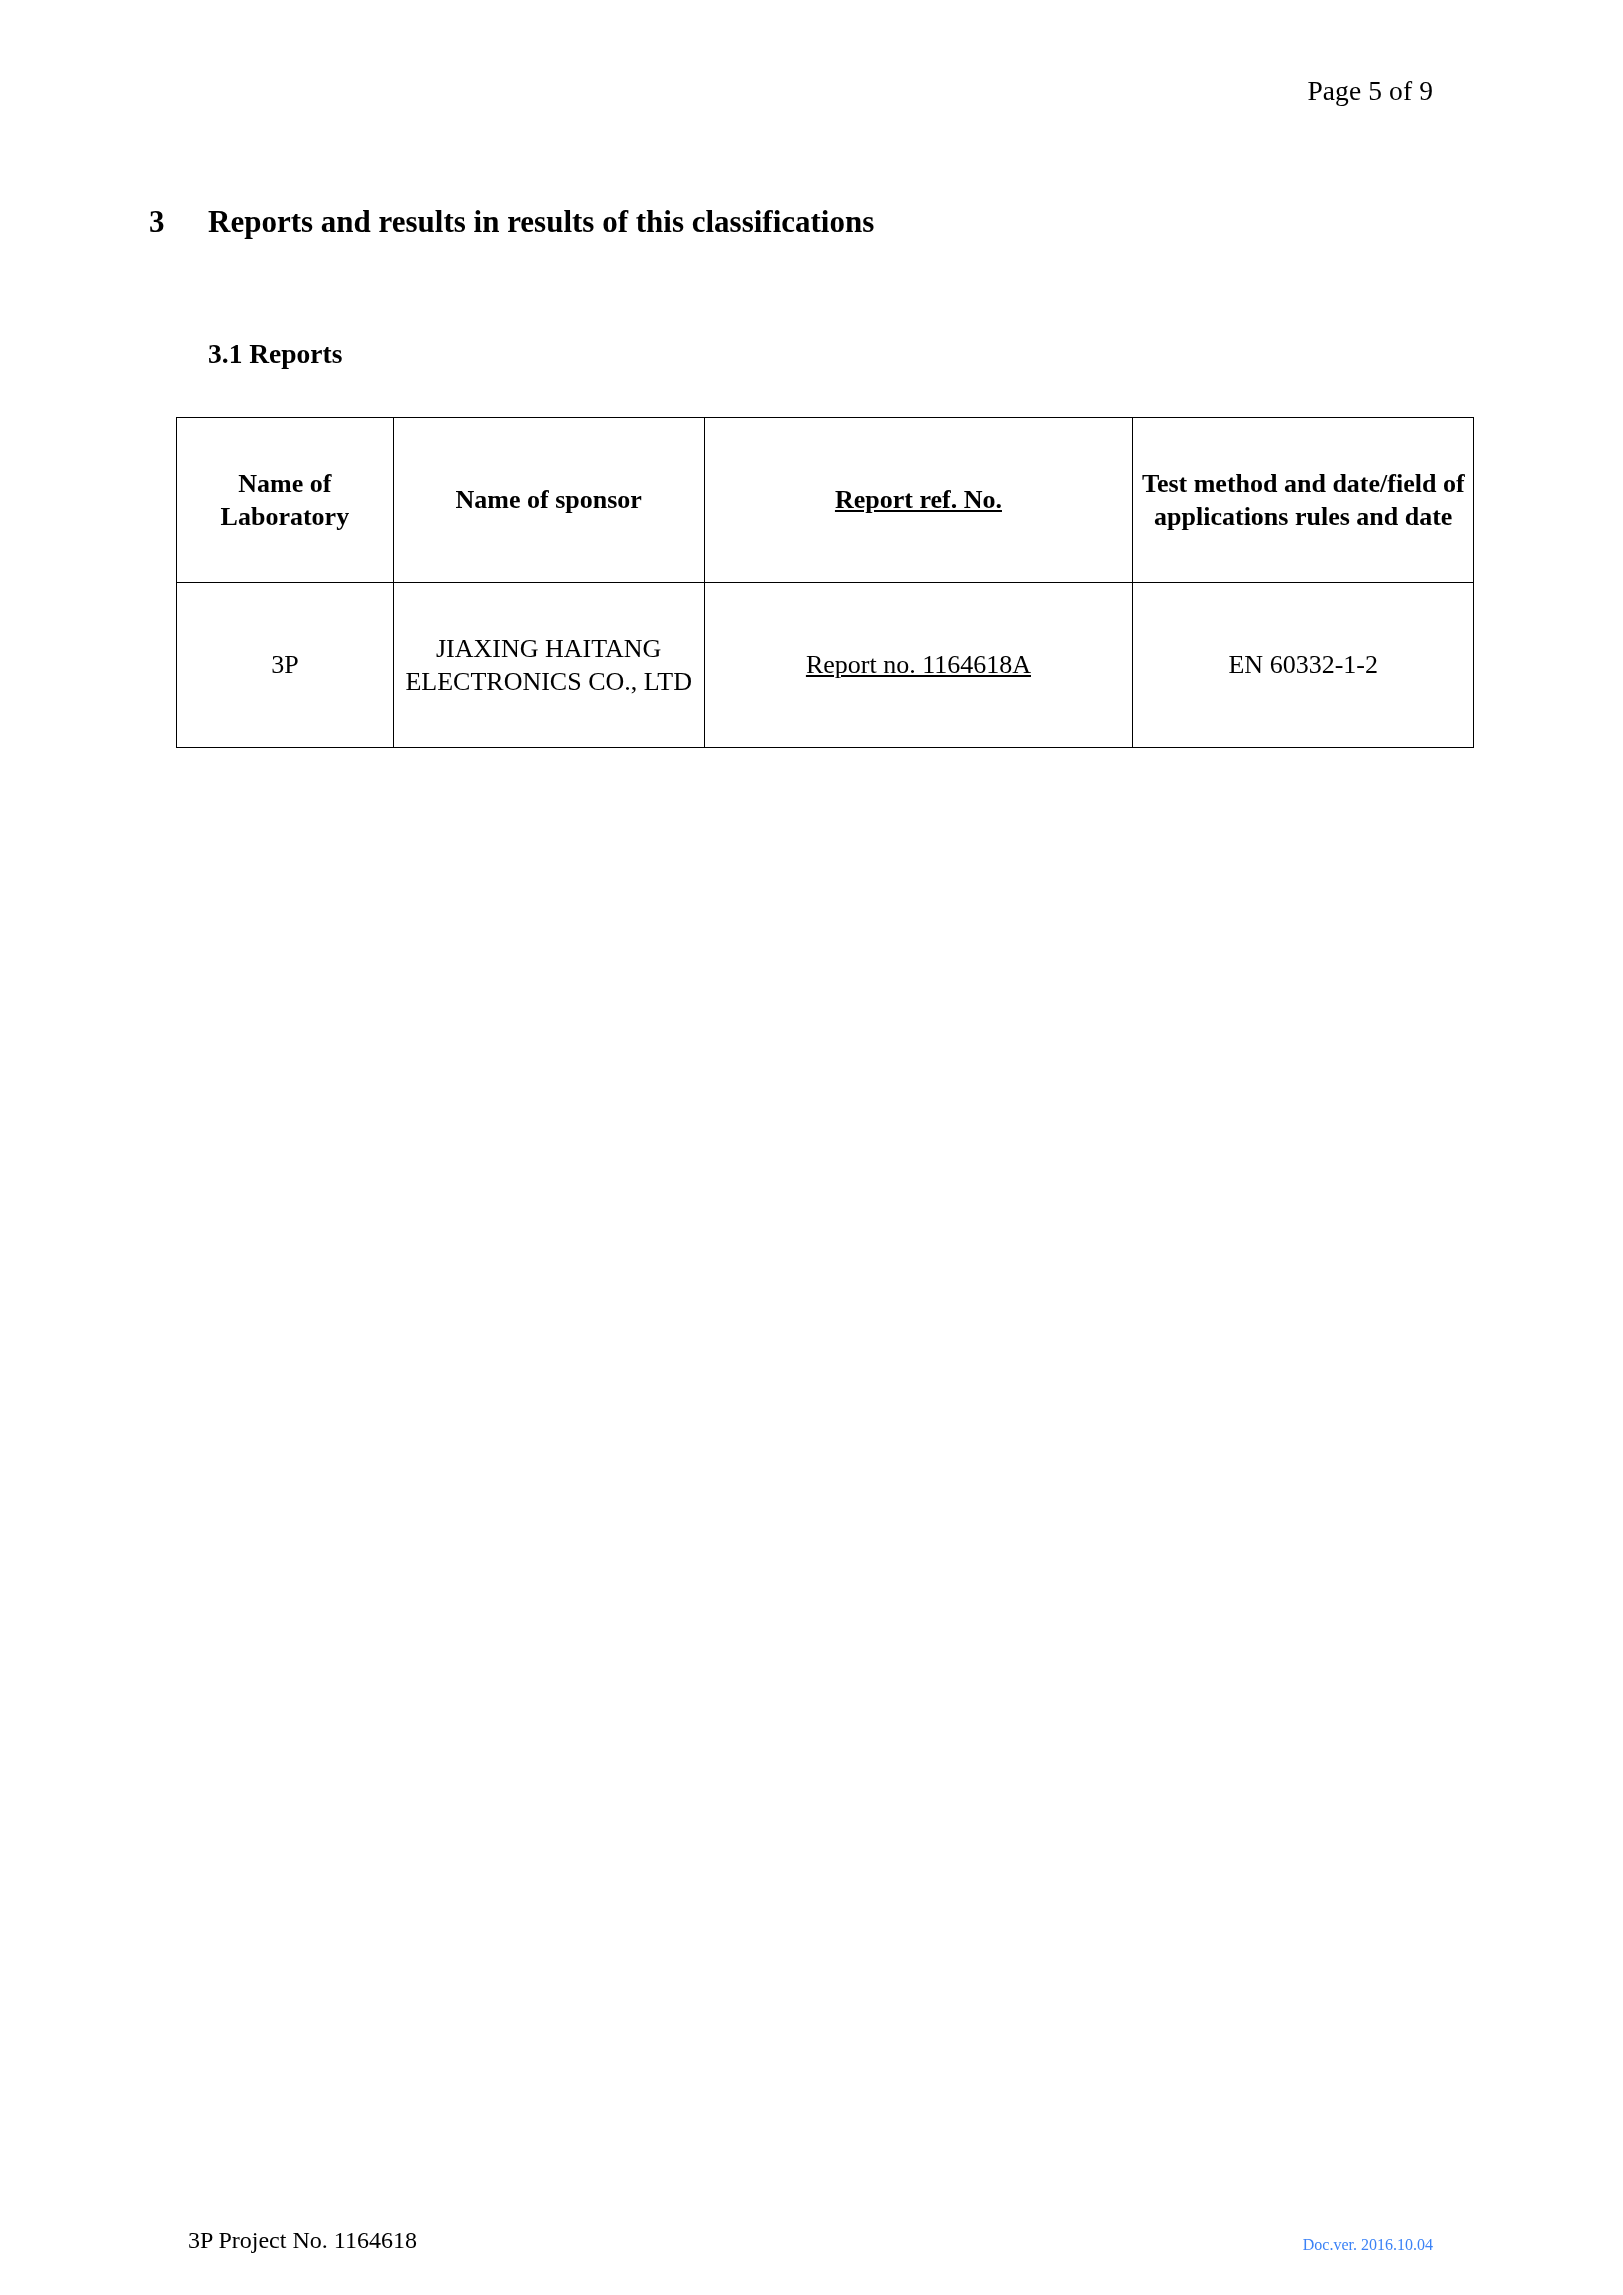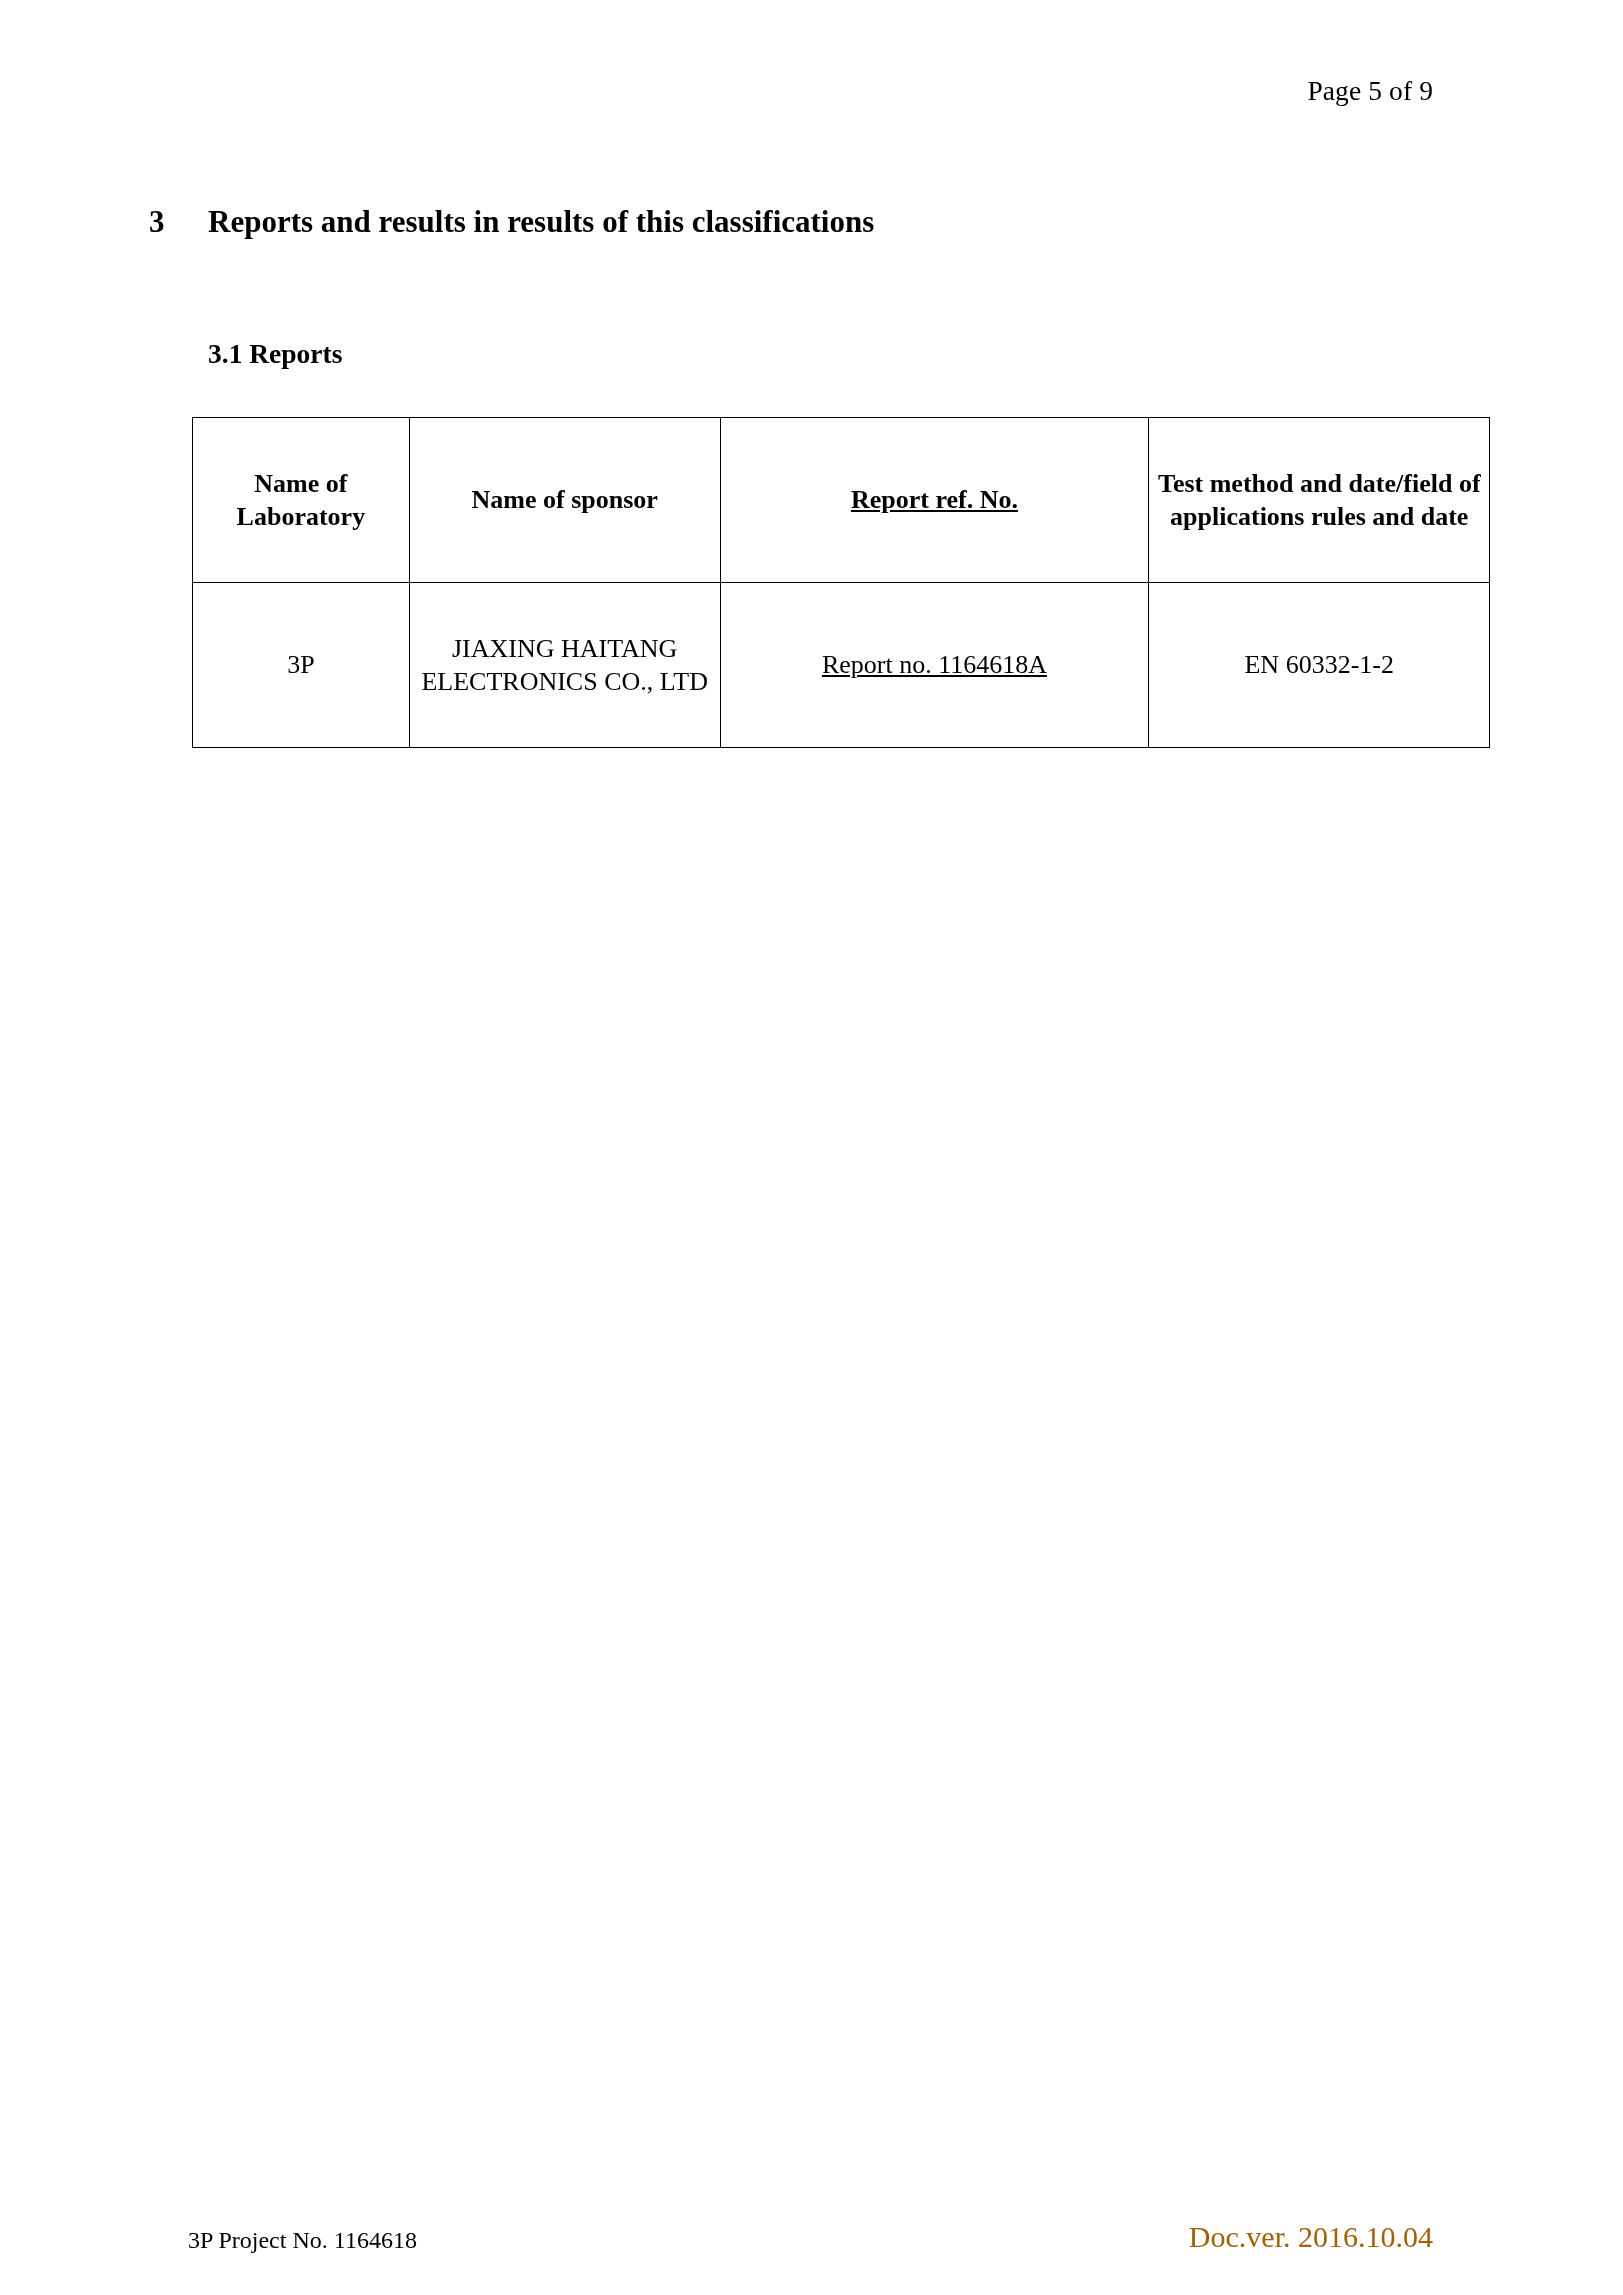--- a/index.html
+++ b/index.html
@@ -53,21 +53,21 @@
     top: 321px;
     left: 208px;
     font-weight: bold;
     font-size: 27.5px;
   }
 
   
   .reports-table {
     position: absolute;
     top: 400px;
-    left: 192px;
+    left: 176px;
     width: 1263px;
     border-collapse: collapse;
     table-layout: fixed;
   }
   .reports-table td, .reports-table th {
     border: 1.3px solid #000000;
     text-align: center;
     vertical-align: middle;
     padding: 6.5px 3.9px;
     font-size: 26px;
@@ -94,22 +94,22 @@
   .footer-left {
     position: absolute;
     bottom: 58px;
     left: 188px;
     font-size: 24px;
   }
   .footer-right {
     position: absolute;
     bottom: 58px;
     right: 190px;
-    font-size: 30px;
-    color: #a16207;
+    font-size: 16px;
+    color: #3b82f6;
   }
 </style>
 </head>
 <body>
 
 <div class="page">
 
   <div class="page-header">Page 5 of 9</div>
 
   <div class="section-heading">

